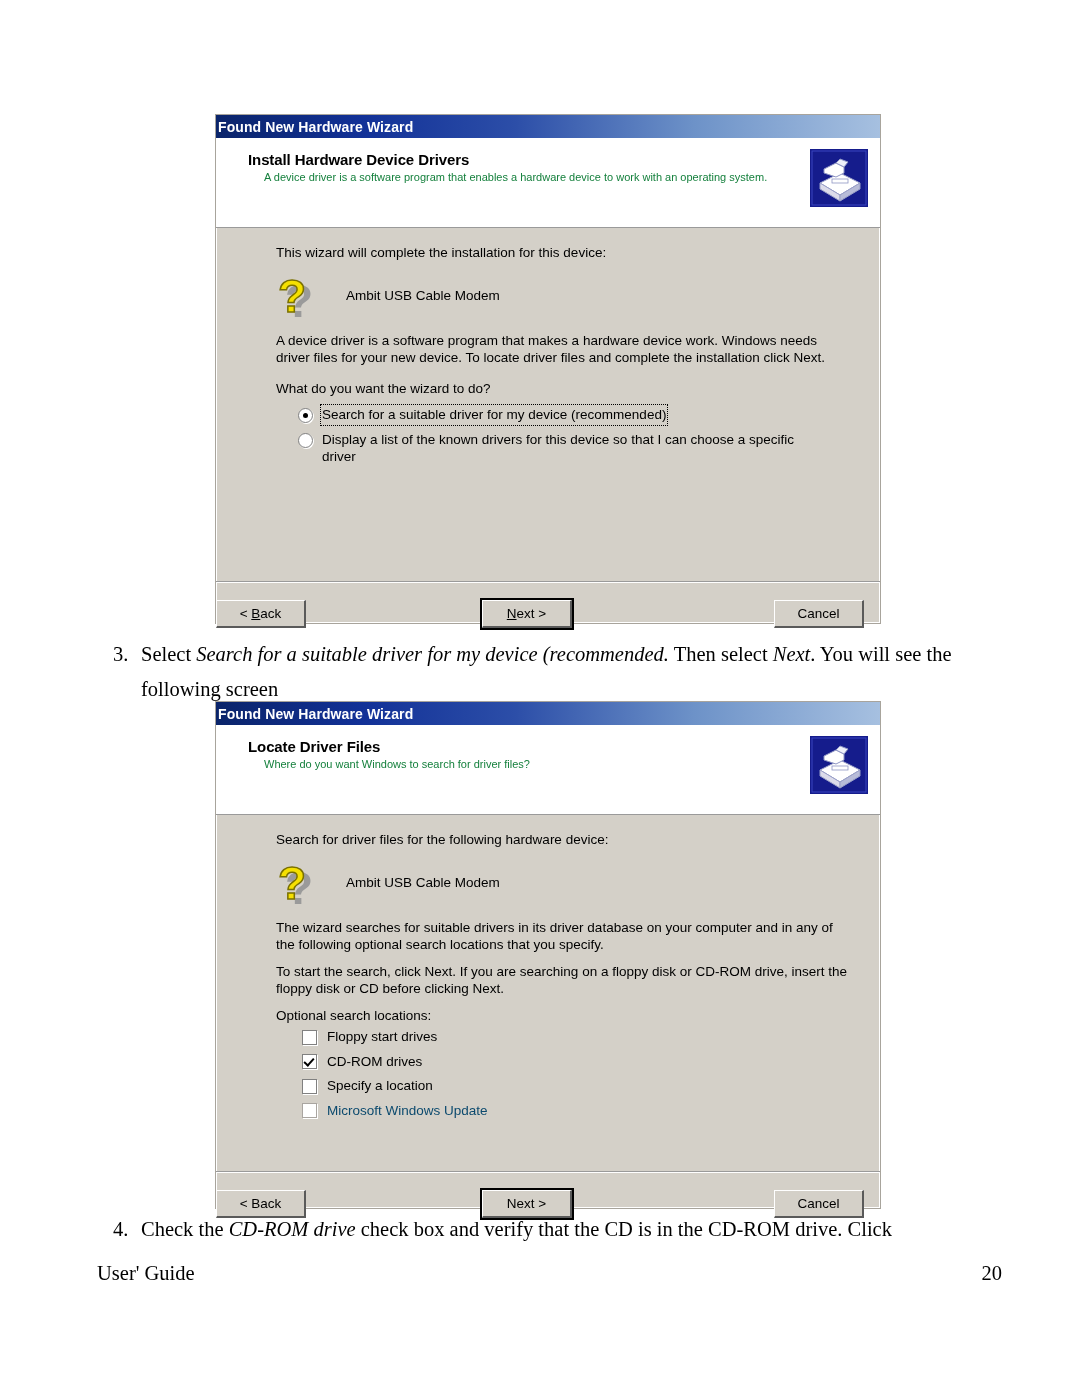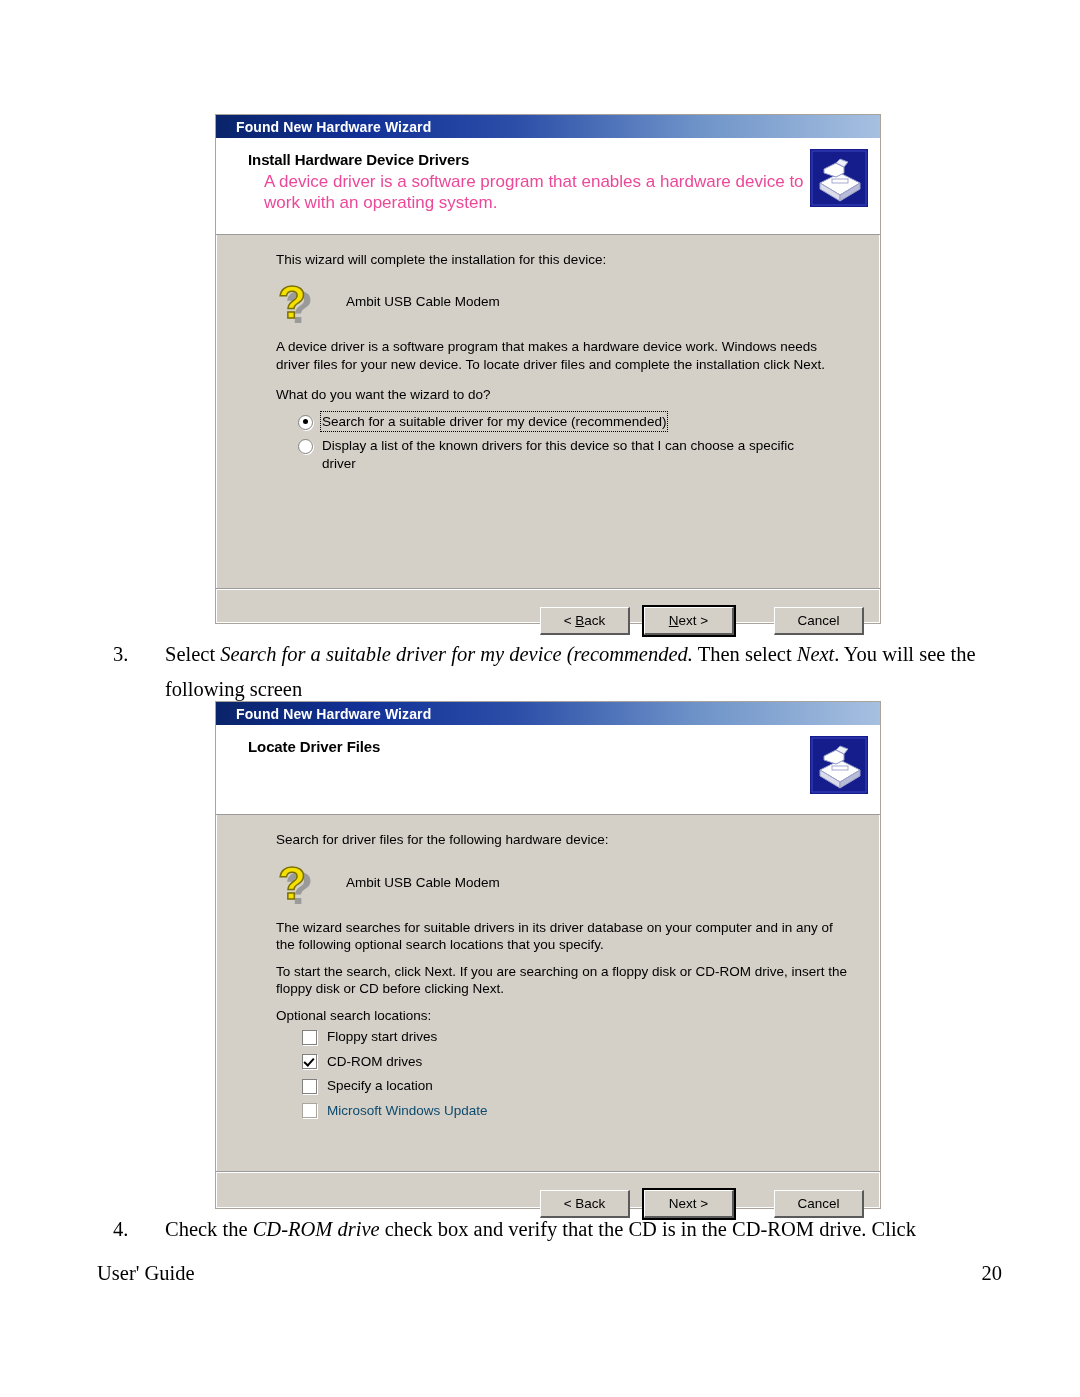--- a/index.html
+++ b/index.html
@@ -24,21 +24,21 @@
     font-family: "Liberation Sans", "DejaVu Sans", sans-serif;
   }
   .wiz-titlebar {
     height: 23px;
     background: linear-gradient(to right, #0a246a 0%, #123197 22%, #2c4ea8 45%, #6d92c8 72%, #a6c0e0 100%);
     color: #ffffff;
     font-size: 14px;
     font-weight: bold;
     display: flex;
     align-items: center;
-    padding-left: 20px;
+    padding-left: 2px;
     letter-spacing: 0.1px;
     border-bottom: 1px solid #ffffff;
   }
   .wiz-header {
     background: #ffffff;
     display: flex;
     align-items: flex-start;
     padding: 10px 6px 20px 6px;
     border-bottom: 1px solid #9a9a9a;
     position: relative;
@@ -51,22 +51,22 @@
     padding-top: 2px;
   }
   .wiz-header-title {
     font-size: 15px;
     font-weight: bold;
     color: #000000;
     margin-bottom: 3px;
     letter-spacing: -0.1px;
   }
   .wiz-header-sub {
-    font-size: 17px;
-    color: #ec4899;
+    font-size: 11px;
+    color: #15803d;
     line-height: 1.25;
     padding-left: 16px;
   }
   .wiz-icon {
     width: 58px;
     height: 58px;
     flex: 0 0 58px;
     margin-right: 6px;
     position: relative;
   }
@@ -83,21 +83,21 @@
   .wiz-sep {
     height: 0;
     border-top: 1px solid #9a9a9a;
     border-bottom: 1px solid #ffffff;
     margin: 0;
   }
   .wiz-footer {
     height: 62px;
     display: flex;
     align-items: center;
-    justify-content: flex-end;
+    justify-content: space-between;
     padding-right: 16px;
     gap: 6px;
   }
   .btn {
     font-family: "Liberation Sans", "DejaVu Sans", sans-serif;
     font-size: 13.5px;
     color: #000000;
     background: #d4d0c8;
     width: 90px;
     height: 28px;
@@ -228,21 +228,21 @@
     font-family: "Liberation Serif", "DejaVu Serif", serif;
     font-size: 20.5px;
     color: #000000;
     line-height: 1.72;
   }
   .num {
     position: absolute;
     width: 34px;
     text-align: left;
   }
-  .doc-body { margin-left: 52px; }
+  .doc-body { margin-left: 28px; }
   .doc-body i { font-style: italic; }
 
   .footer-line {
     position: absolute;
     left: 97px;
     right: 78px;
     top: 1262px;
     display: flex;
     justify-content: space-between;
     font-family: "Liberation Serif", "DejaVu Serif", serif;
@@ -329,20 +329,21 @@
 
 <div class="wiz" id="dialog2" style="left:215px; top:701px; width:664px; height:506px;">
 
   <div class="wiz-titlebar">
     <span>Found New Hardware Wizard</span>
   </div>
 
   <div class="wiz-header">
     <div class="wiz-header-text">
       <div class="wiz-header-title">Locate Driver Files</div>
+      <div class="wiz-header-sub">Where do you want Windows to search for driver files?</div>
     </div>
     <div class="wiz-icon">
       <svg width="58" height="58" viewBox="0 0 58 58" xmlns="http://www.w3.org/2000/svg">
         <rect x="0" y="0" width="58" height="58" fill="#151c8c"></rect>
         <rect x="2" y="2" width="54" height="54" fill="none" stroke="#3a44c0" stroke-width="1"></rect>
         <polygon points="10,34 30,24 50,34 30,46" fill="#ffffff" stroke="#9aa0c8" stroke-width="1"></polygon>
         <polygon points="10,34 10,40 30,52 30,46" fill="#dcdcea" stroke="#9aa0c8" stroke-width="1"></polygon>
         <polygon points="50,34 50,40 30,52 30,46" fill="#b8bcd8" stroke="#9aa0c8" stroke-width="1"></polygon>
         <path d="M14,20 L26,14 L34,18 L34,24 L26,28 L14,24 Z" fill="#ffffff" stroke="#8f96c4" stroke-width="1"></path>
         <path d="M26,14 L30,10 L38,13 L34,18 Z" fill="#eef0fa" stroke="#8f96c4" stroke-width="1"></path>

